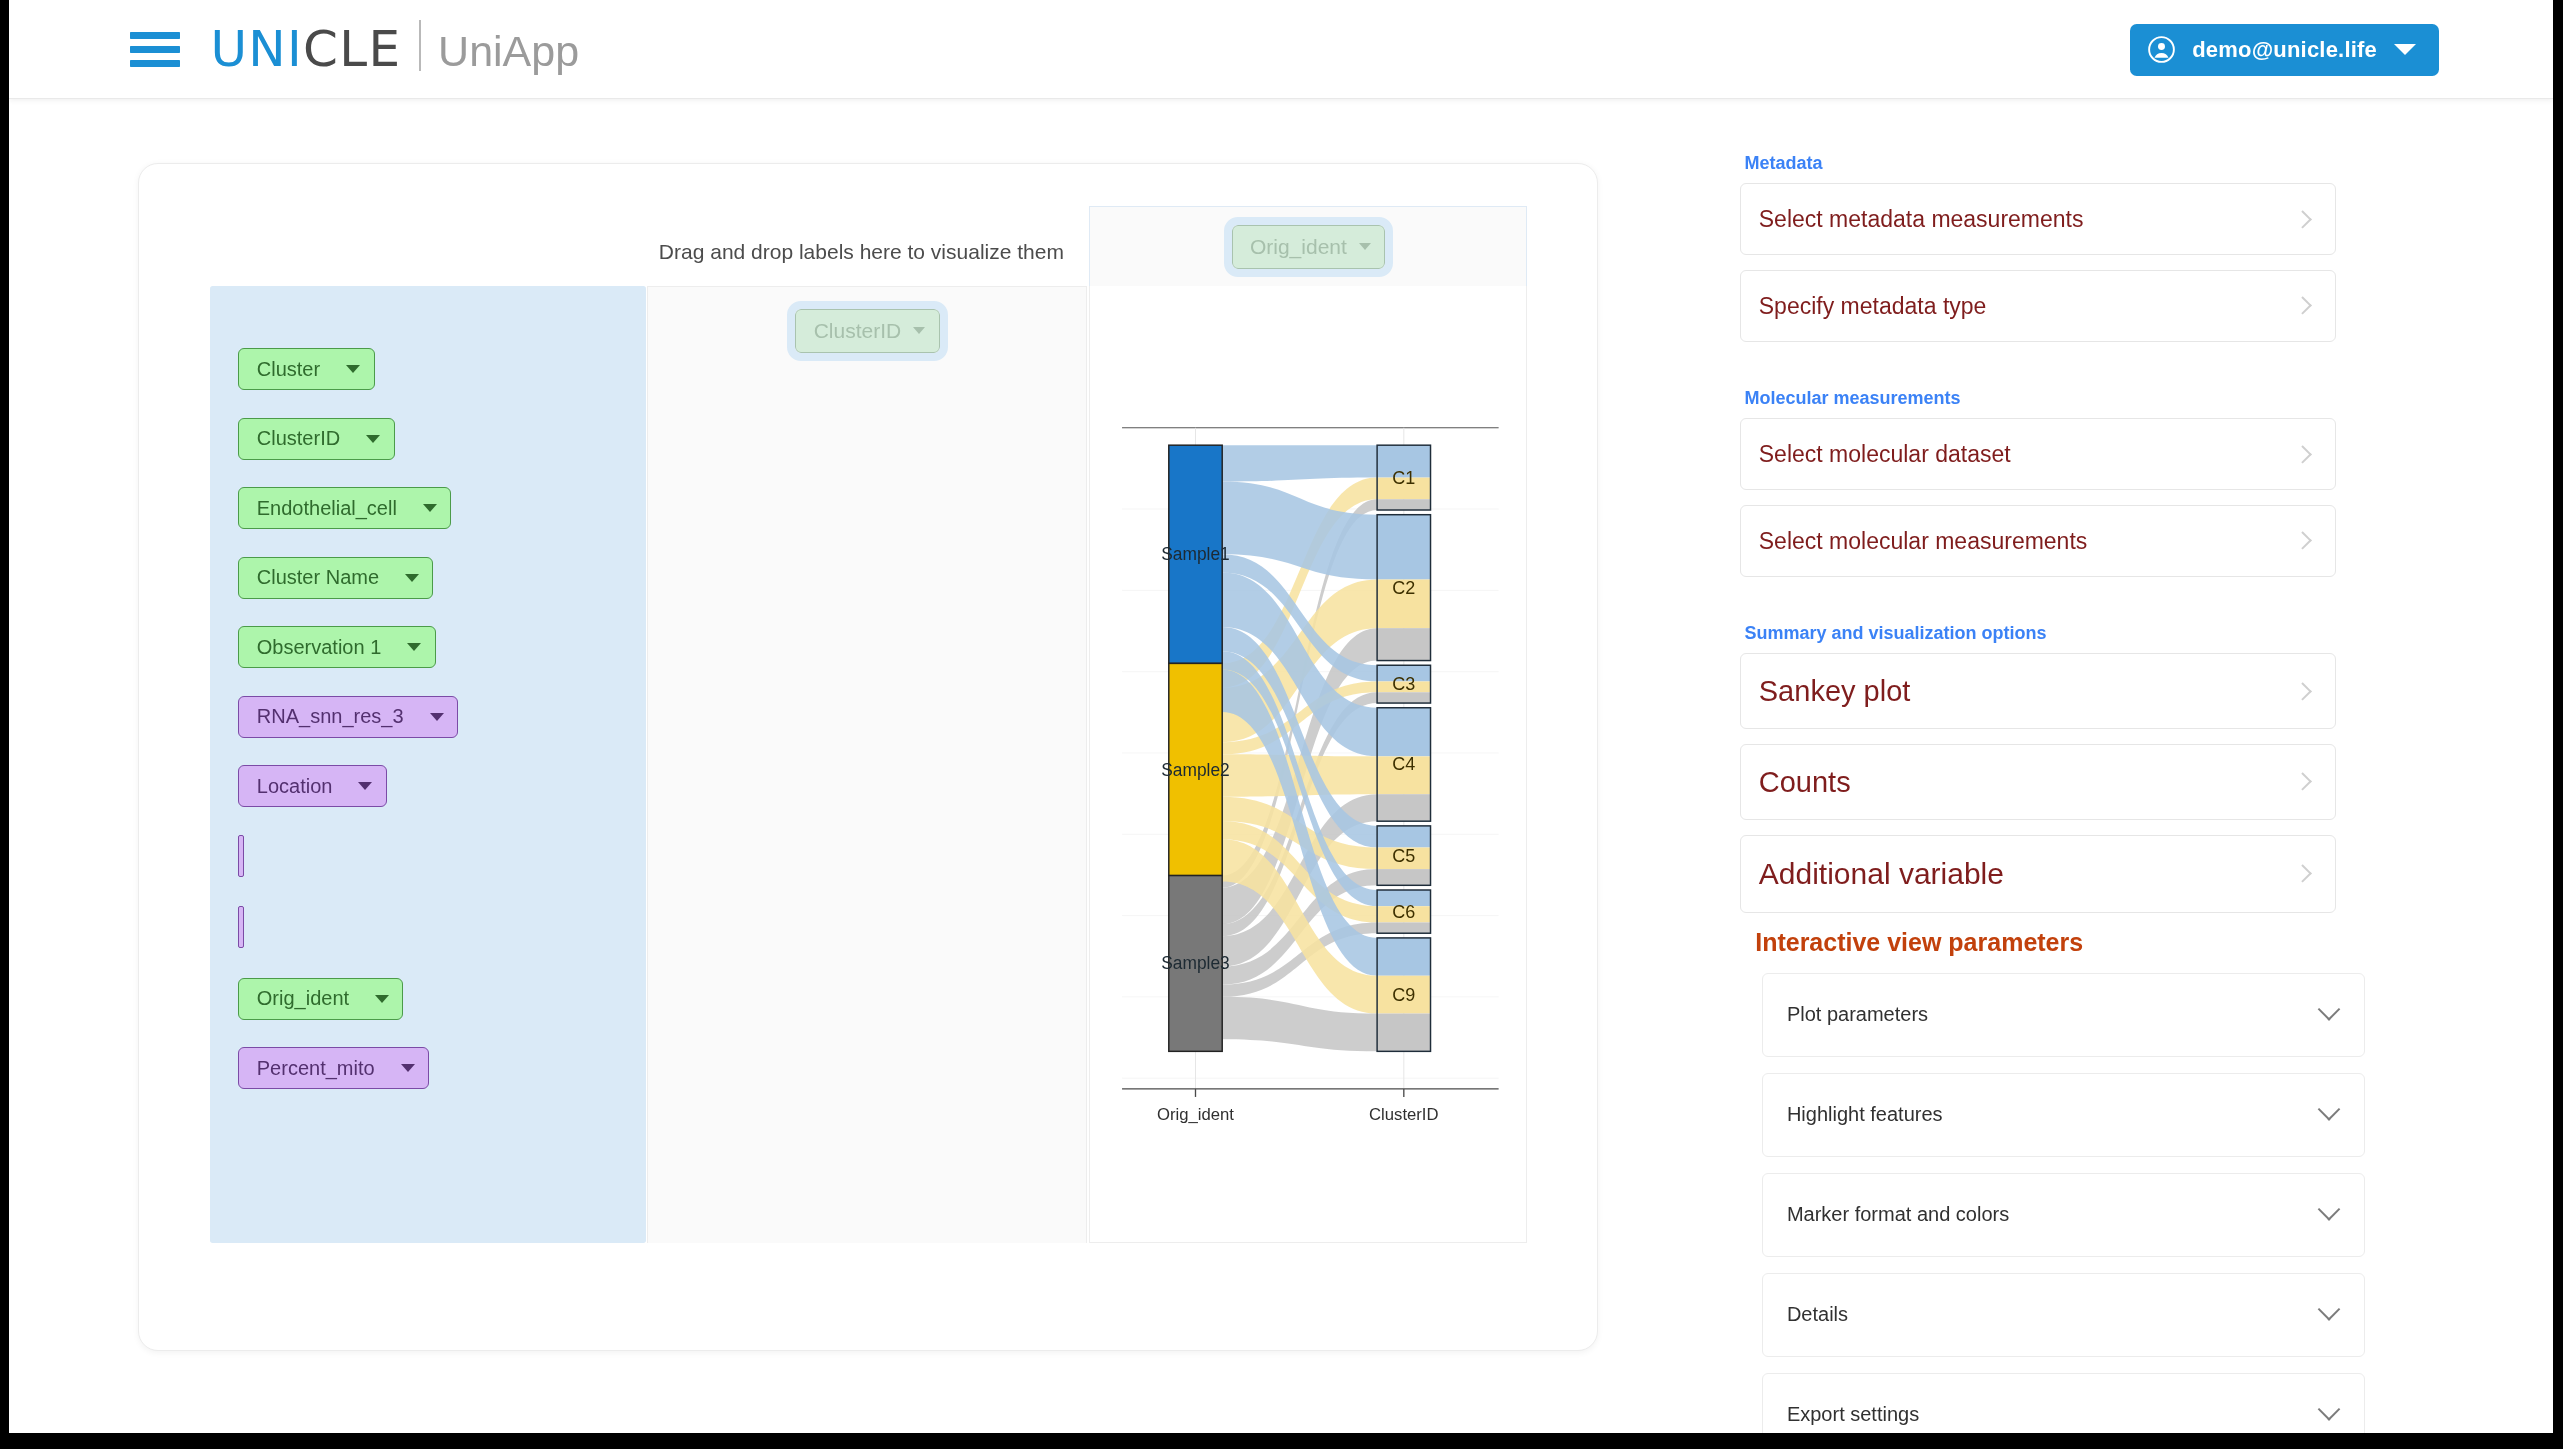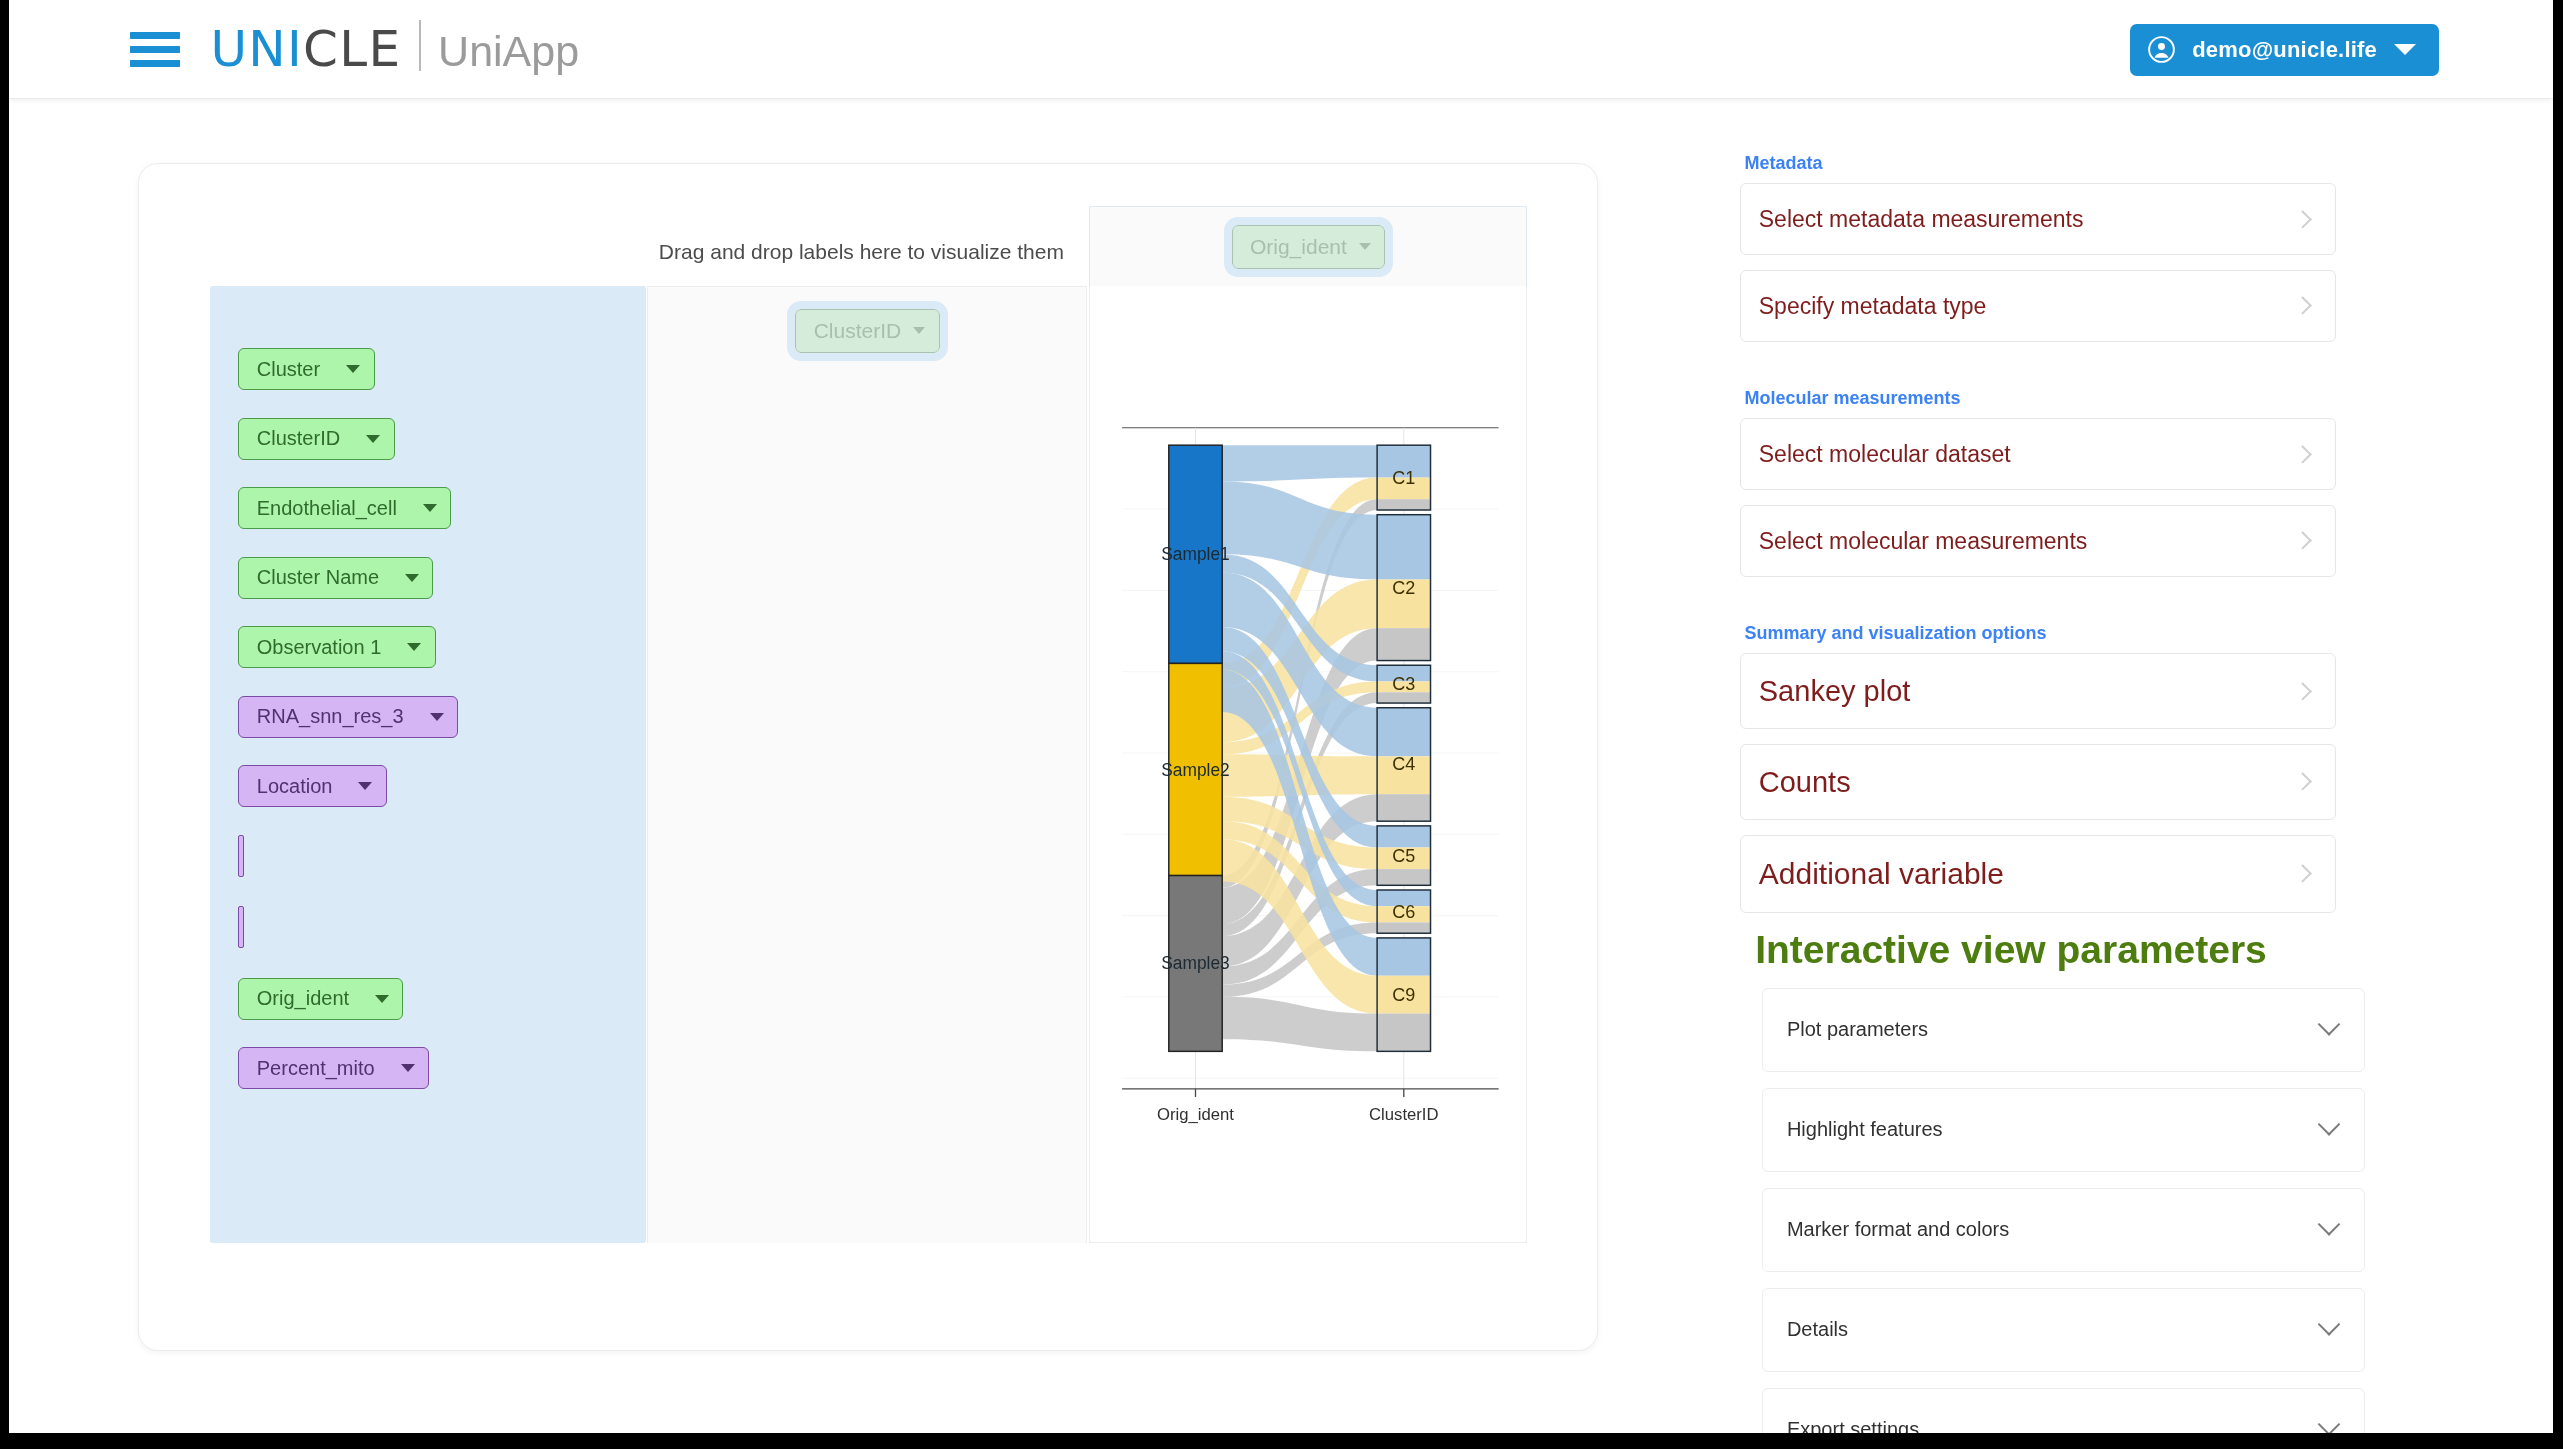--- a/index.html
+++ b/index.html
@@ -260,21 +260,21 @@
     flex: 0 0 auto;
     margin-right: 2.7px;
   }
   .opt-card.sz-base .opt-label { font-size: 23px; }
   .opt-card.sz-lg   .opt-label { font-size: 29px; }
   .opt-card.sz-lg   { min-height: 76px; }
   .opt-card.sz-xl   .opt-label { font-size: 30px; }
   .opt-card.sz-xl   { min-height: 78px; }
 
   #ivp-title {
-    font-size: 39px; font-weight: 700; color: #4d7c0f;
+    font-size: 25px; font-weight: 700; color: #c2410c;
     margin: 12px 0 16px 14.8px;
   }
 
   .acc-card {
     width: 603px;
     margin-left: 21.5px;
     height: 84px;
     background: #ffffff;
     border: 0.7px solid #ececec;
     border-radius: 6px;

